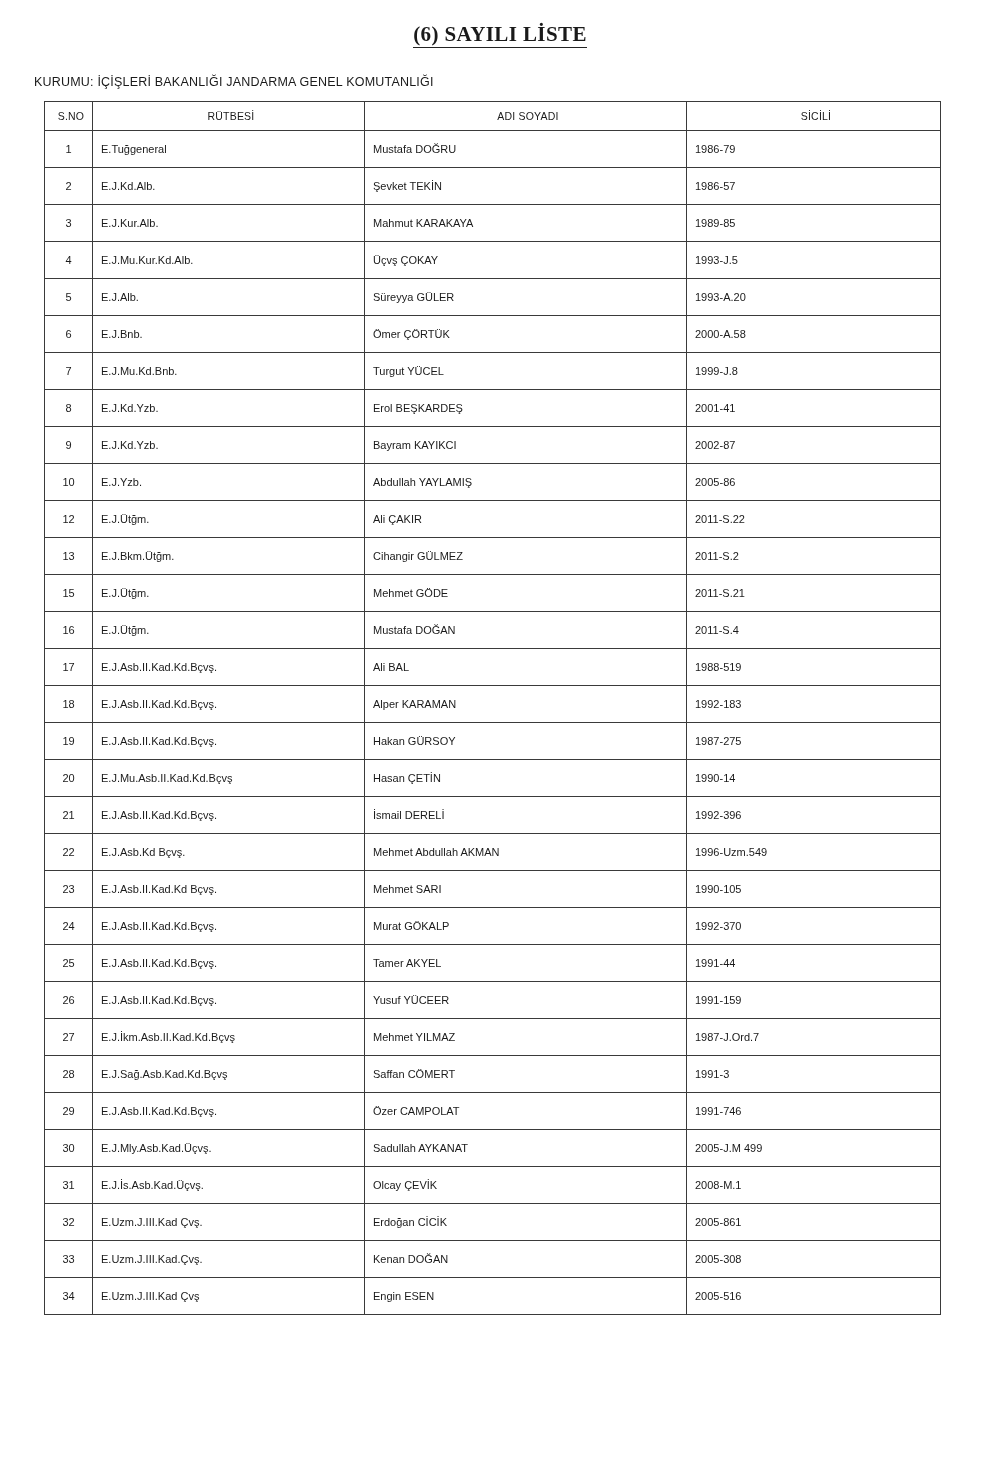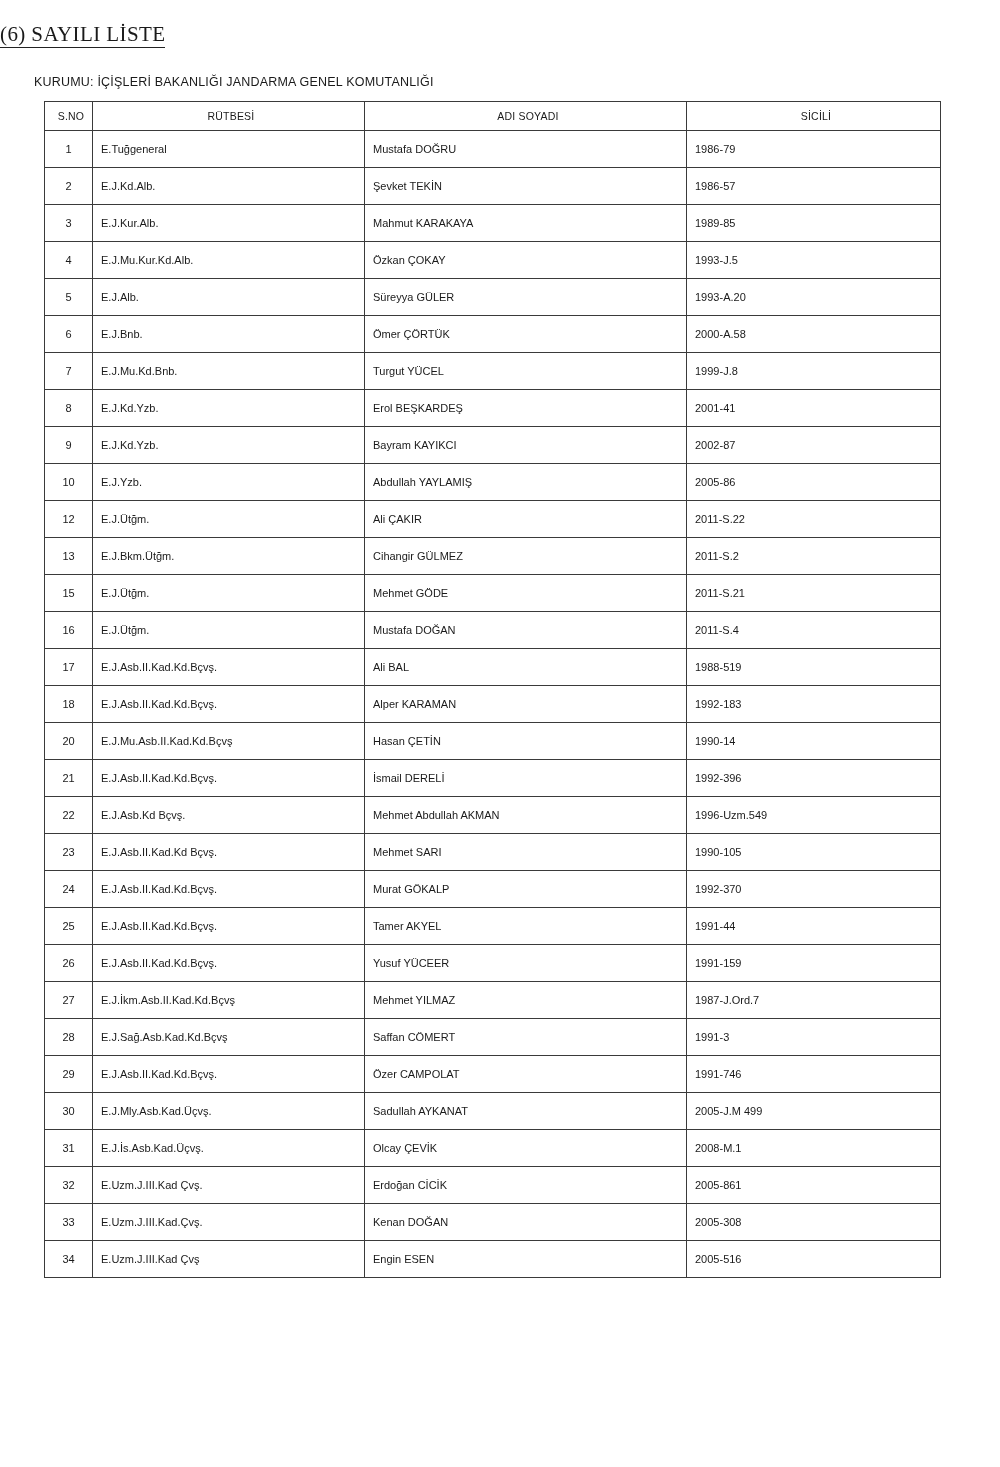--- a/index.html
+++ b/index.html
@@ -16,24 +16,24 @@
     overflow: hidden;
   }
   .page {
     position: relative;
     width: 1000px;
     height: 1467px;
     box-sizing: border-box;
     padding: 0;
   }
   .doc-title {
-    text-align: left;
+    text-align: center;
     font-family: "Liberation Serif", serif;
     font-size: 21px;
-    font-weight: normal;
+    font-weight: bold;
     letter-spacing: 0.4px;
     margin-top: 22px;
     margin-bottom: 0;
   }
   .doc-title span {
     border-bottom: 1.5px solid #222;
     padding-bottom: 1px;
   }
   .institution {
     margin: 28px 0 0 34px;
@@ -140,21 +140,21 @@
           <td>
             <span class="cell-pad">1989-85</span>
           </td>
         </tr>
       <tr>
           <td class="num">4</td>
           <td>
             <span class="cell-pad">E.J.Mu.Kur.Kd.Alb.</span>
           </td>
           <td>
-            <span class="cell-pad">Özkan ÇOKAY</span>
+            <span class="cell-pad">Üçvş ÇOKAY</span>
           </td>
           <td>
             <span class="cell-pad">1993-J.5</span>
           </td>
         </tr>
       <tr>
           <td class="num">5</td>
           <td>
             <span class="cell-pad">E.J.Alb.</span>
           </td>
@@ -288,20 +288,32 @@
       <tr>
           <td class="num">18</td>
           <td>
             <span class="cell-pad">E.J.Asb.II.Kad.Kd.Bçvş.</span>
           </td>
           <td>
             <span class="cell-pad">Alper KARAMAN</span>
           </td>
           <td>
             <span class="cell-pad">1992-183</span>
+          </td>
+        </tr>
+      <tr>
+          <td class="num">19</td>
+          <td>
+            <span class="cell-pad">E.J.Asb.II.Kad.Kd.Bçvş.</span>
+          </td>
+          <td>
+            <span class="cell-pad">Hakan GÜRSOY</span>
+          </td>
+          <td>
+            <span class="cell-pad">1987-275</span>
           </td>
         </tr>
       <tr>
           <td class="num">20</td>
           <td>
             <span class="cell-pad">E.J.Mu.Asb.II.Kad.Kd.Bçvş</span>
           </td>
           <td>
             <span class="cell-pad">Hasan ÇETİN</span>
           </td>

